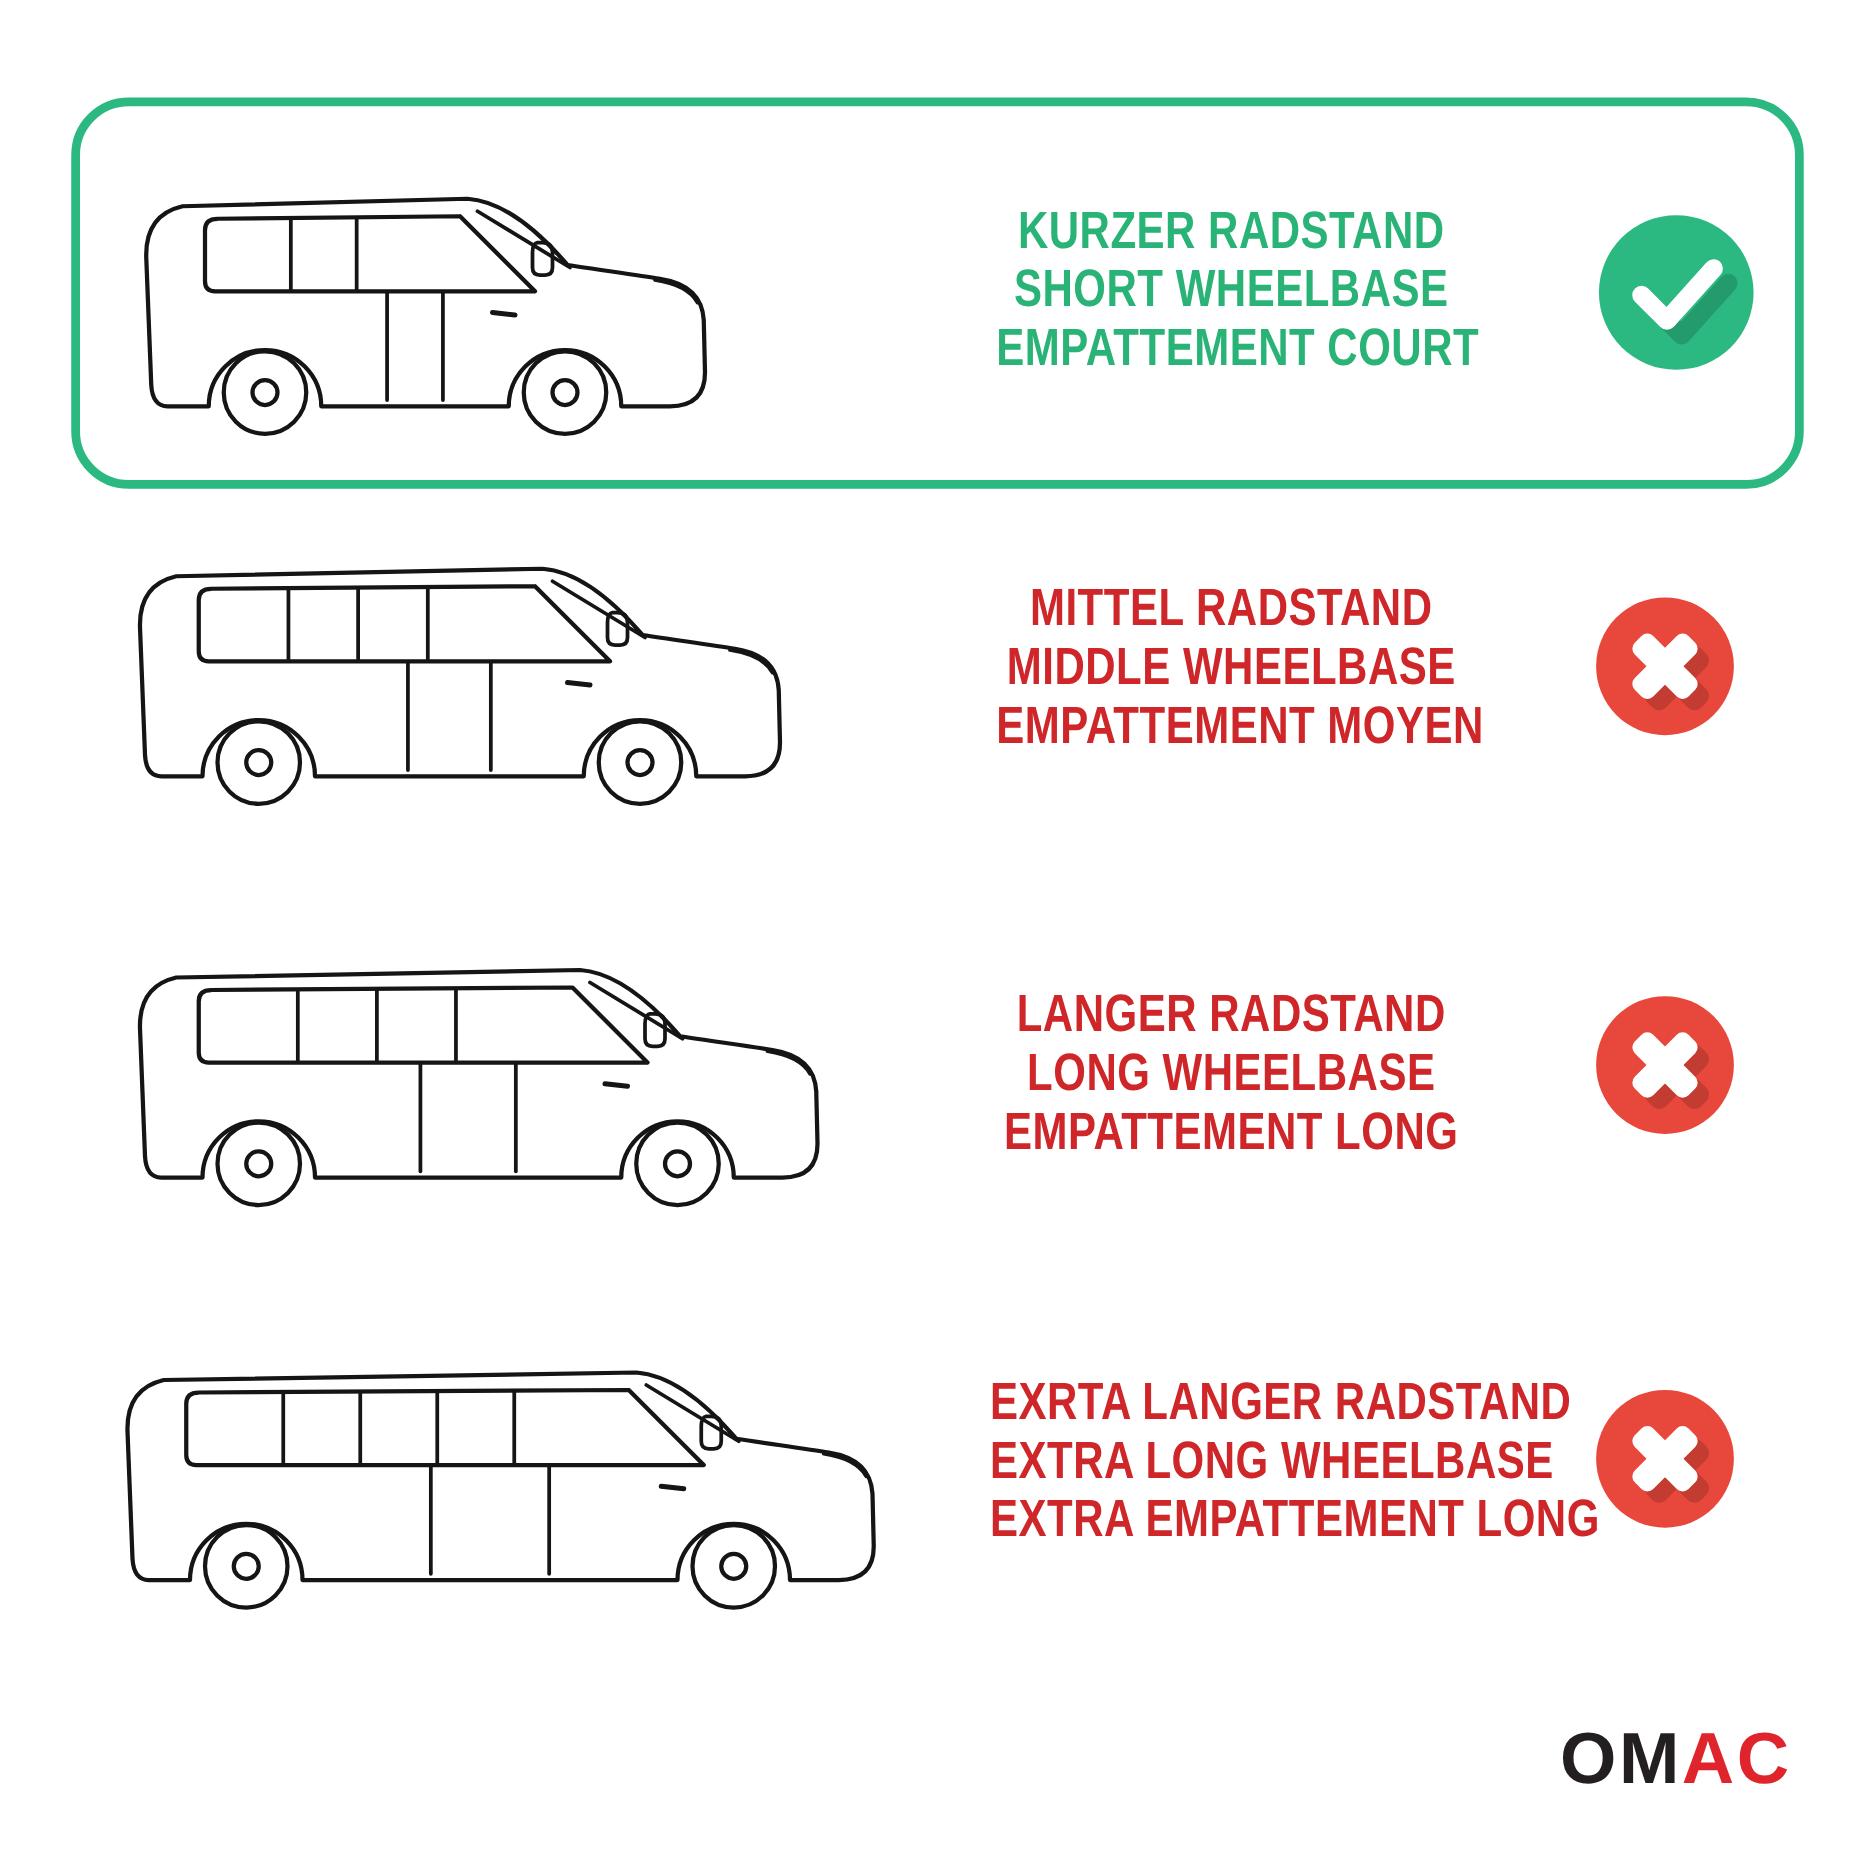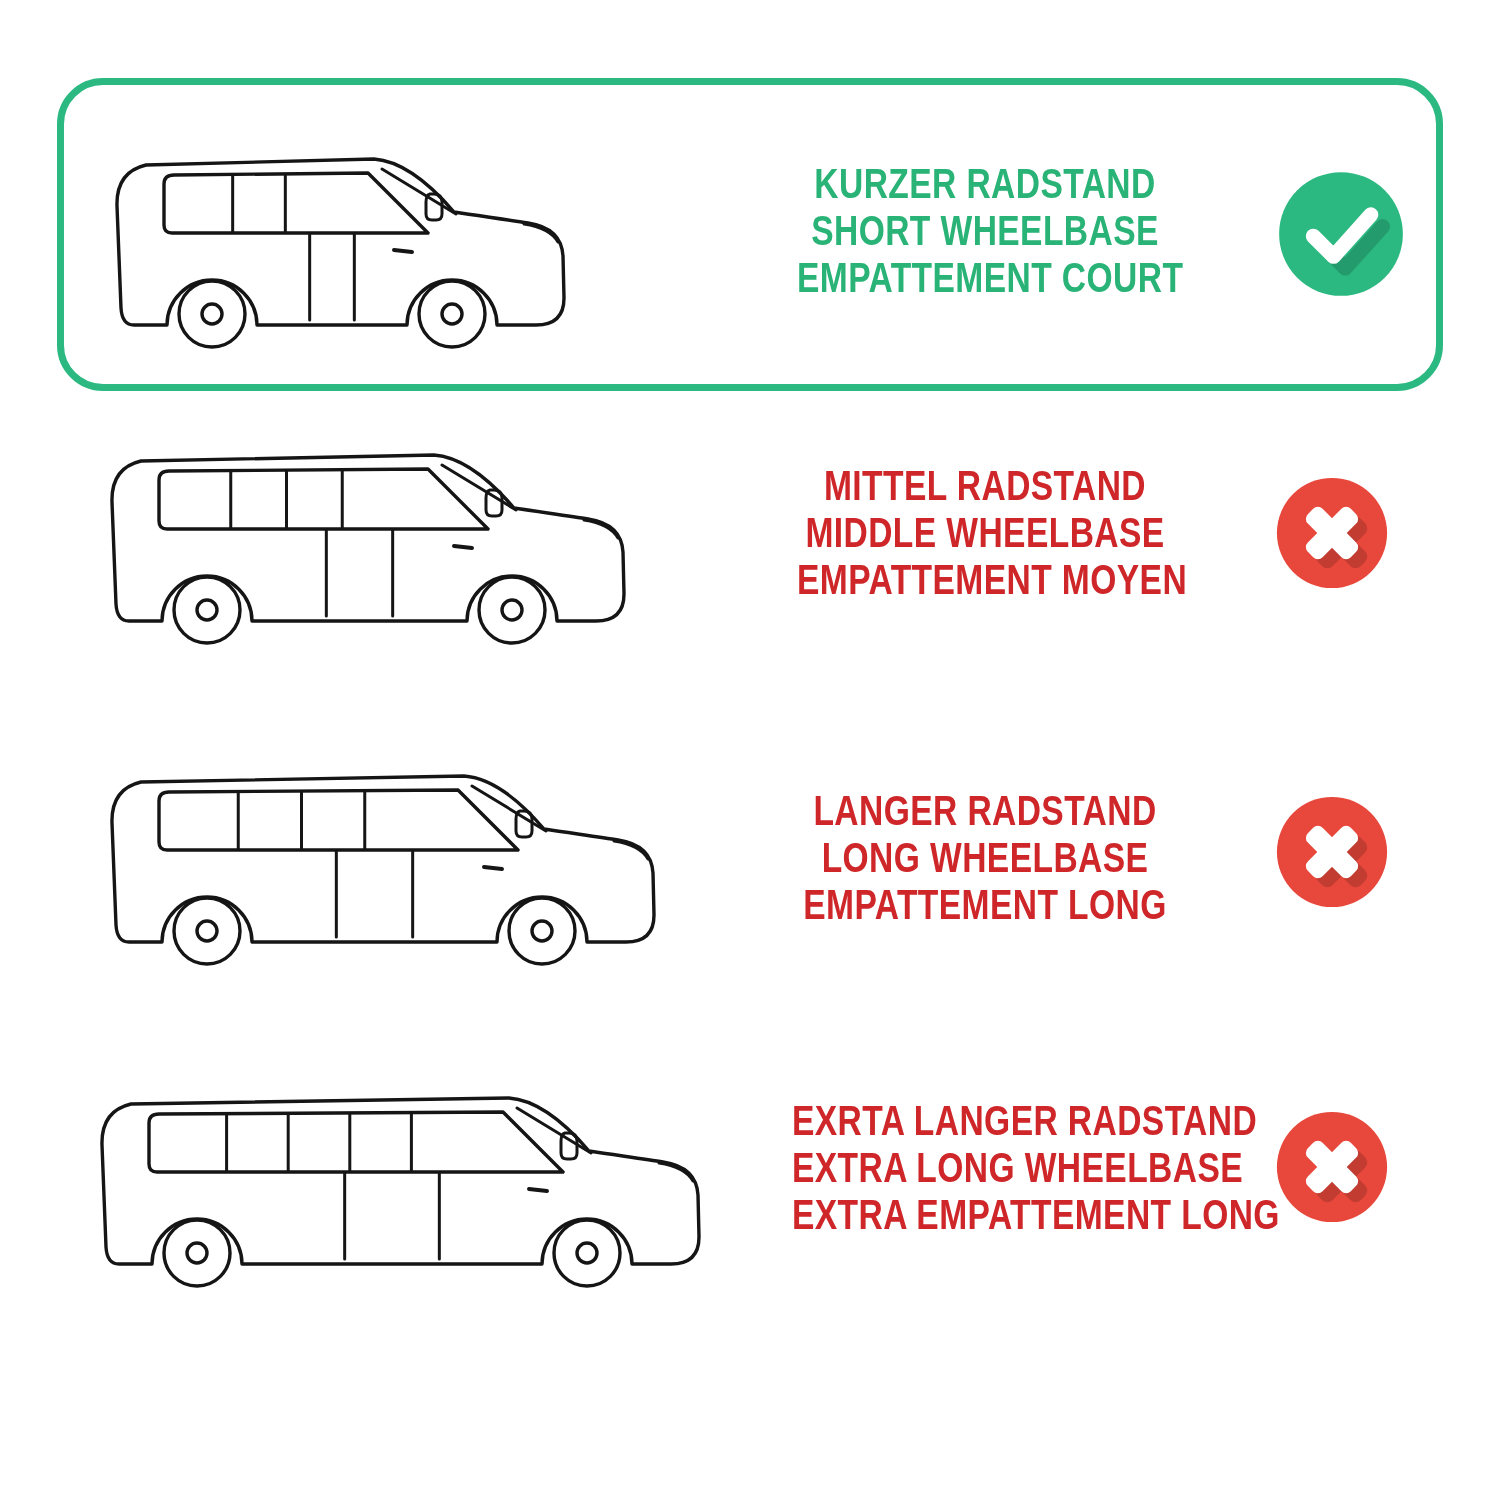--- a/index.html
+++ b/index.html
@@ -225,14 +225,15 @@
     <div class="label red-text" style="left:750px;top:42px;width:470px">
       <div>LANGER RADSTAND</div>
       <div>LONG WHEELBASE</div>
       <div>EMPATTEMENT LONG</div>
     </div>
     <svg class="status" style="left:1275px;top:50px;width:114px;height:114px">
         <use href="#sym-x"></use>
       </svg>
   </section>
 
+  <div class="logo"><span class="logo-om">OM</span><span class="logo-ac">AC</span></div>
 
 </div>
 
 </body></html>

